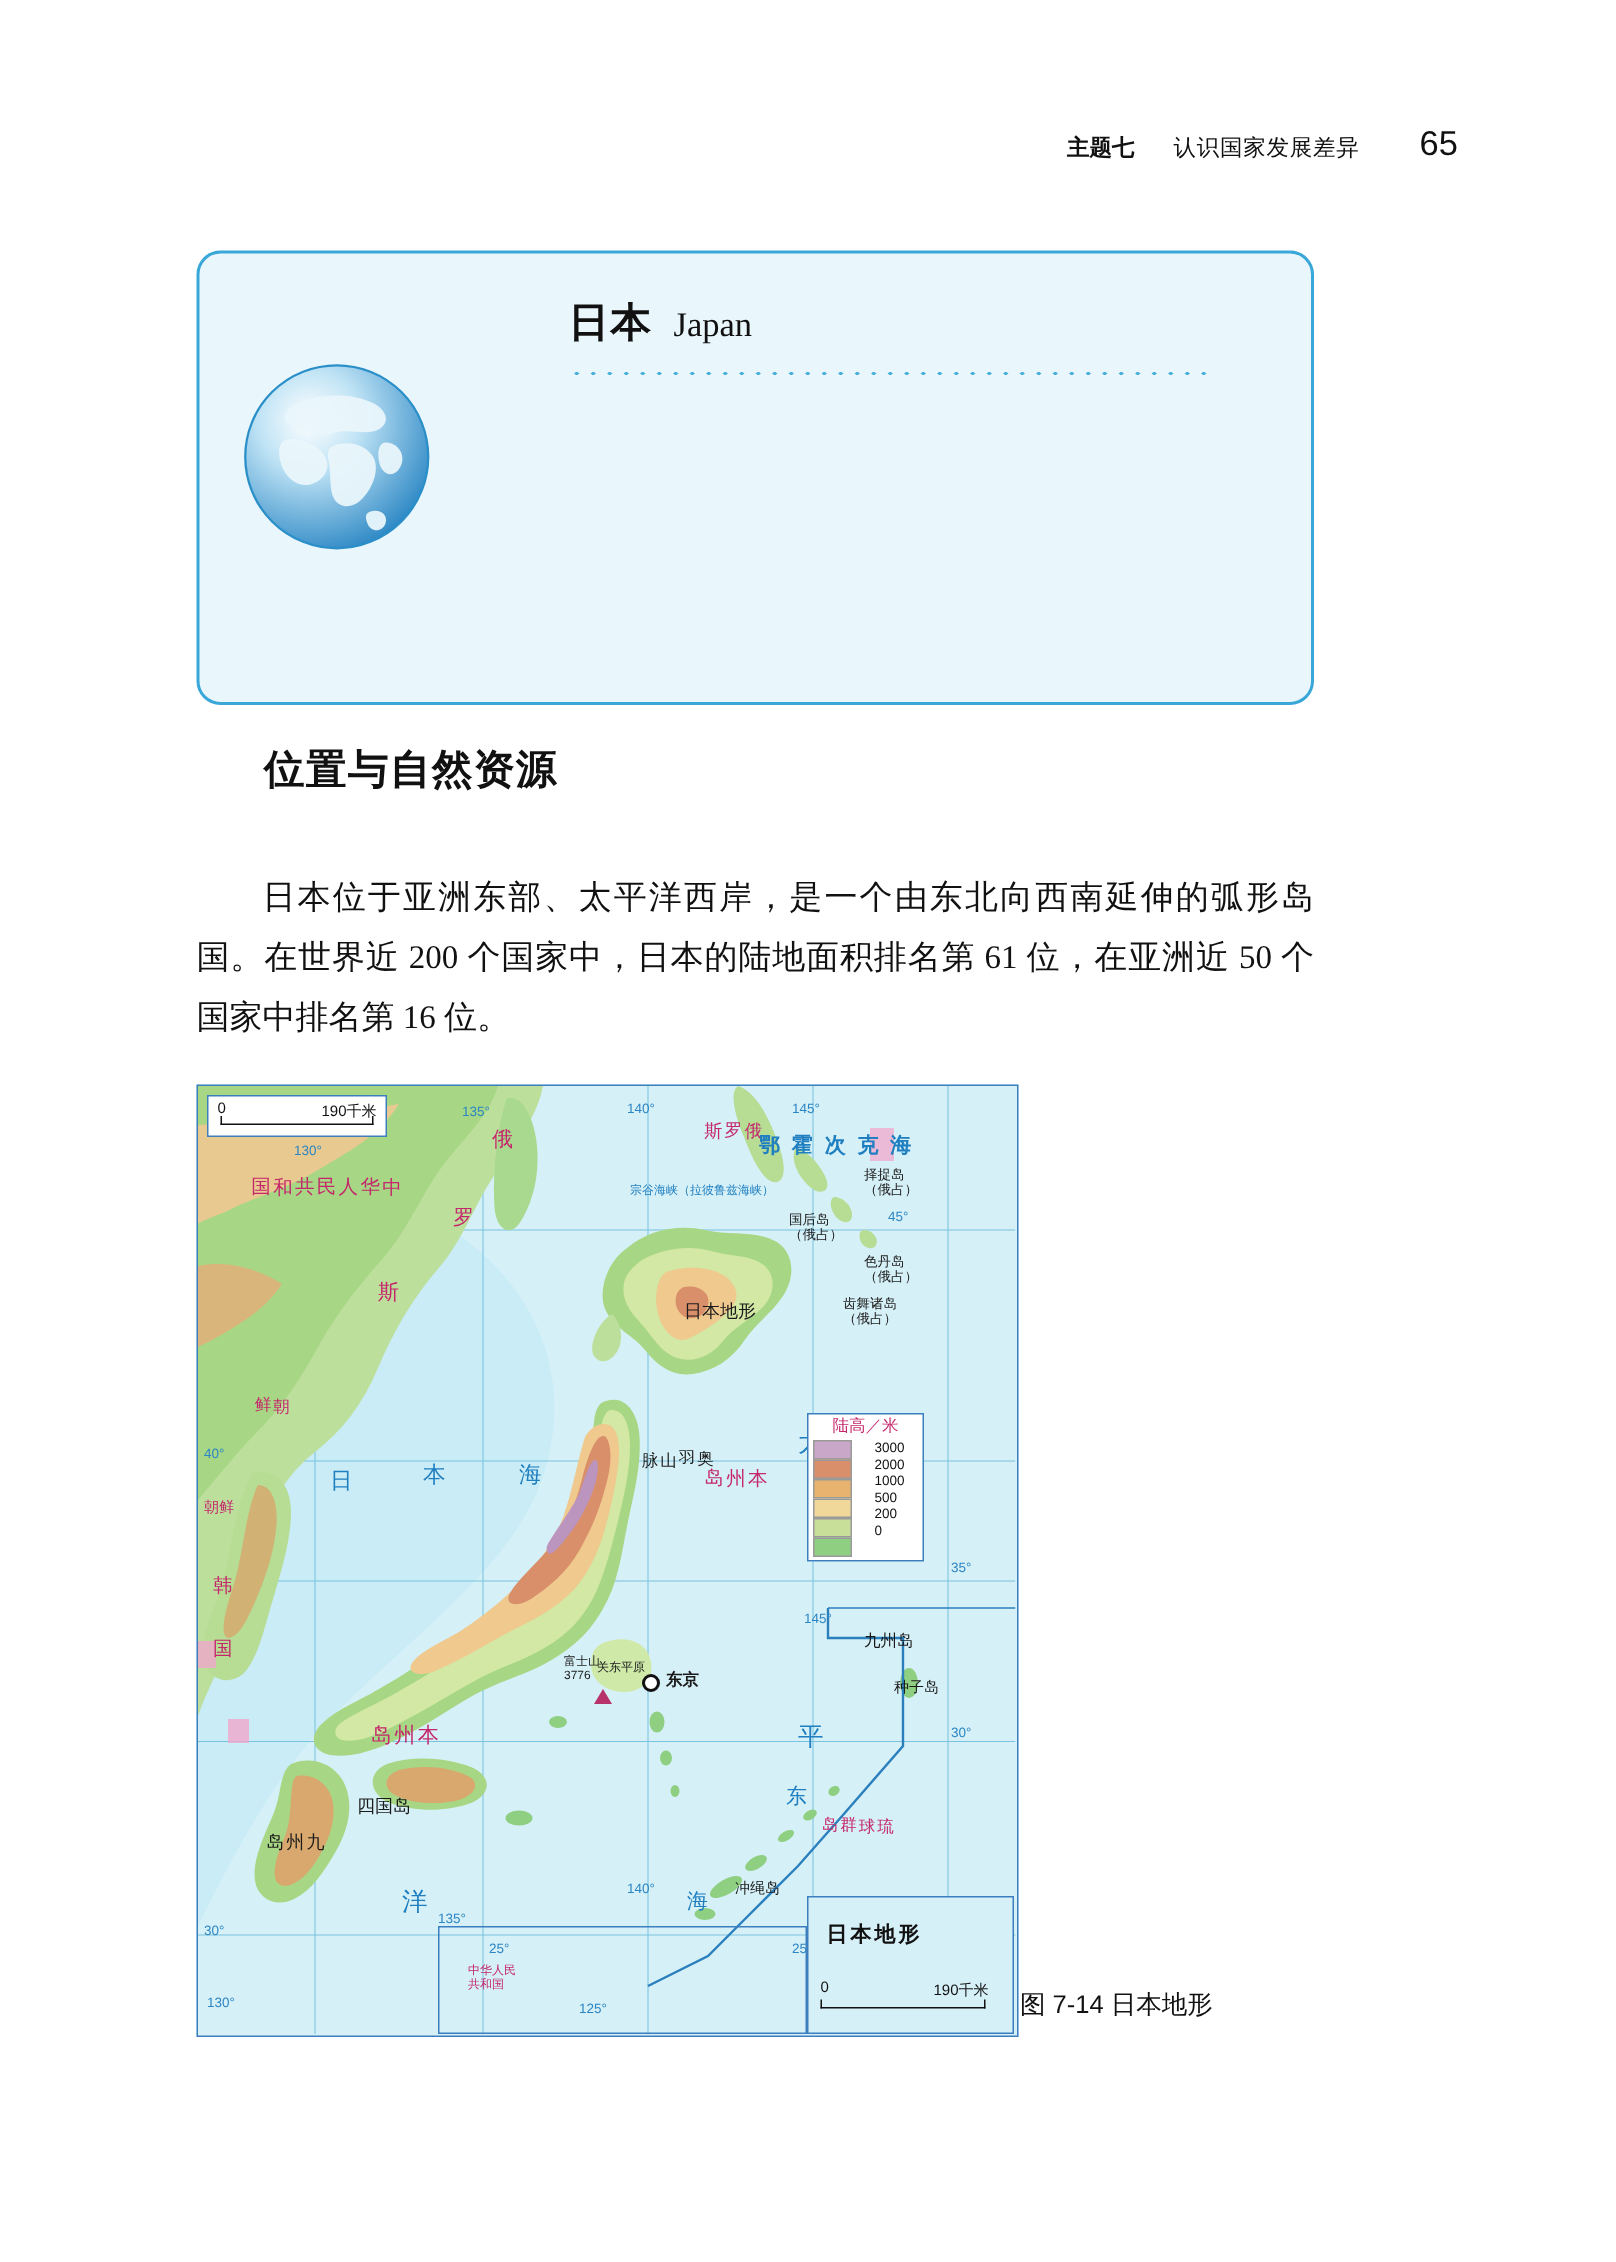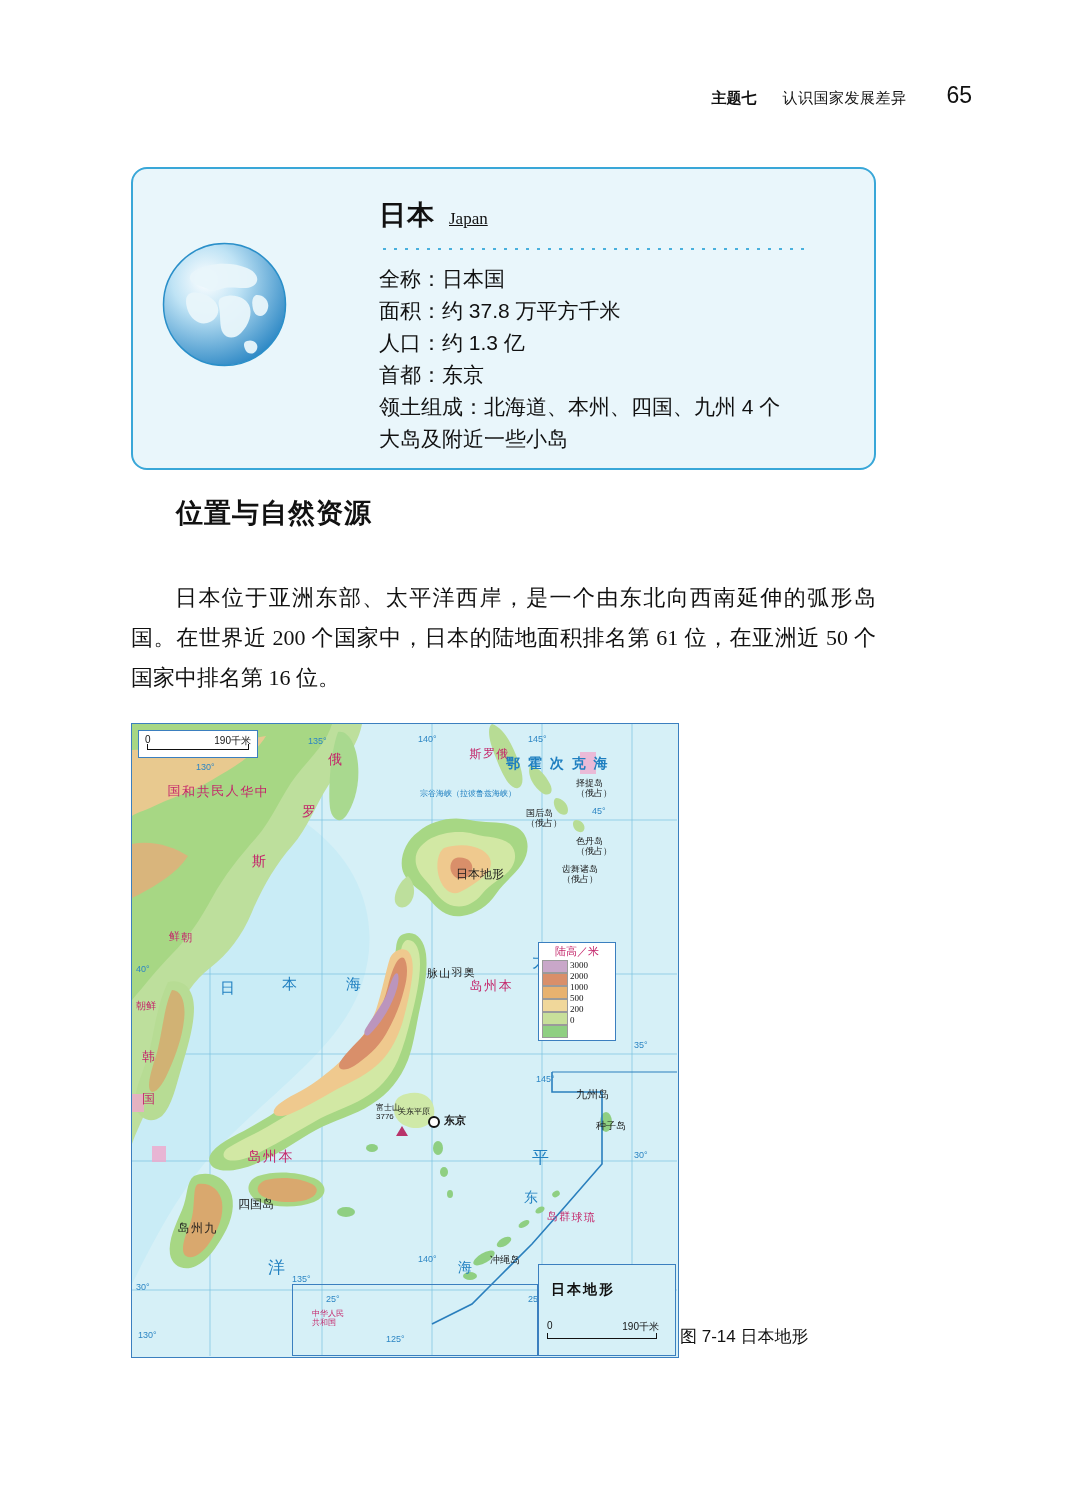--- a/index.html
+++ b/index.html
@@ -77,23 +77,22 @@
   }
   .card-title-cn {
     font-family: "Liberation Sans", "DejaVu Sans", sans-serif;
     font-size: 27px;
     font-weight: bold;
     color: #111;
     letter-spacing: 1px;
   }
   .card-title-en {
     font-family: "Liberation Serif", "DejaVu Serif", serif;
-    font-size: 17px;
-    color: #111;
-    text-decoration: underline;
+    font-size: 23px;
+    color: #111;
   }
   .dotted-rule {
     margin-top: 11px;
     width: 432px;
     height: 6px;
     background-image: radial-gradient(#49b0dd 1.6px, transparent 1.7px);
     background-size: 11px 6px;
     background-repeat: repeat-x;
     background-position: 0 2px;
   }
@@ -210,24 +209,24 @@
     font-family: "Liberation Sans", "DejaVu Sans", sans-serif;
     font-size: 11px;
     color: #c4276b;
     text-align: center;
     line-height: 1.25;
   }
   .legend-body { display: flex; margin-top: 1px; }
   .legend-swatches { width: 26px; }
   .legend-sw { height: 11px; border: 0.5px solid #9a9a9a; }
   .legend-labels {
-    font-family: Liberation Serif, serif;
+    font-family: Liberation Sans, sans-serif;
     font-size: 9px;
     color: #111;
-    margin-left: 2px;
+    margin-left: 15px;
   }
   .legend-lab { height: 11px; line-height: 11px; }
 
   
   .inset {
     position: absolute;
     border: 1px solid #3b7fbf;
     box-sizing: border-box;
     background: #d6f0f7;
     overflow: hidden;
@@ -272,28 +271,20 @@
       <circle cx="63.5" cy="63.5" r="61" fill="none" stroke="#2a8fc9" stroke-width="1.5"></circle>
     </svg>
   </div>
 
   <div class="card-body">
     <div class="card-title-row">
       <span class="card-title-cn">日本</span>
       <span class="card-title-en">Japan</span>
     </div>
     <div class="dotted-rule"></div>
-    <div class="facts">
-      <div class="fact-line">全称：日本国</div>
-      <div class="fact-line">面积：约 37.8 万平方千米</div>
-      <div class="fact-line">人口：约 1.3 亿</div>
-      <div class="fact-line">首都：东京</div>
-      <div class="fact-line">领土组成：北海道、本州、四国、九州 4 个</div>
-      <div class="fact-line">大岛及附近一些小岛</div>
-    </div>
   </div>
 </div>
 
 <div class="section-heading">位置与自然资源</div>
 
 <div class="body-par">日本位于亚洲东部、太平洋西岸，是一个由东北向西南延伸的弧形岛国。在世界近 200 个国家中，日本的陆地面积排名第 61 位，在亚洲近 50 个国家中排名第 16 位。</div>
 
 <div class="figure">
   <div class="map">
 

